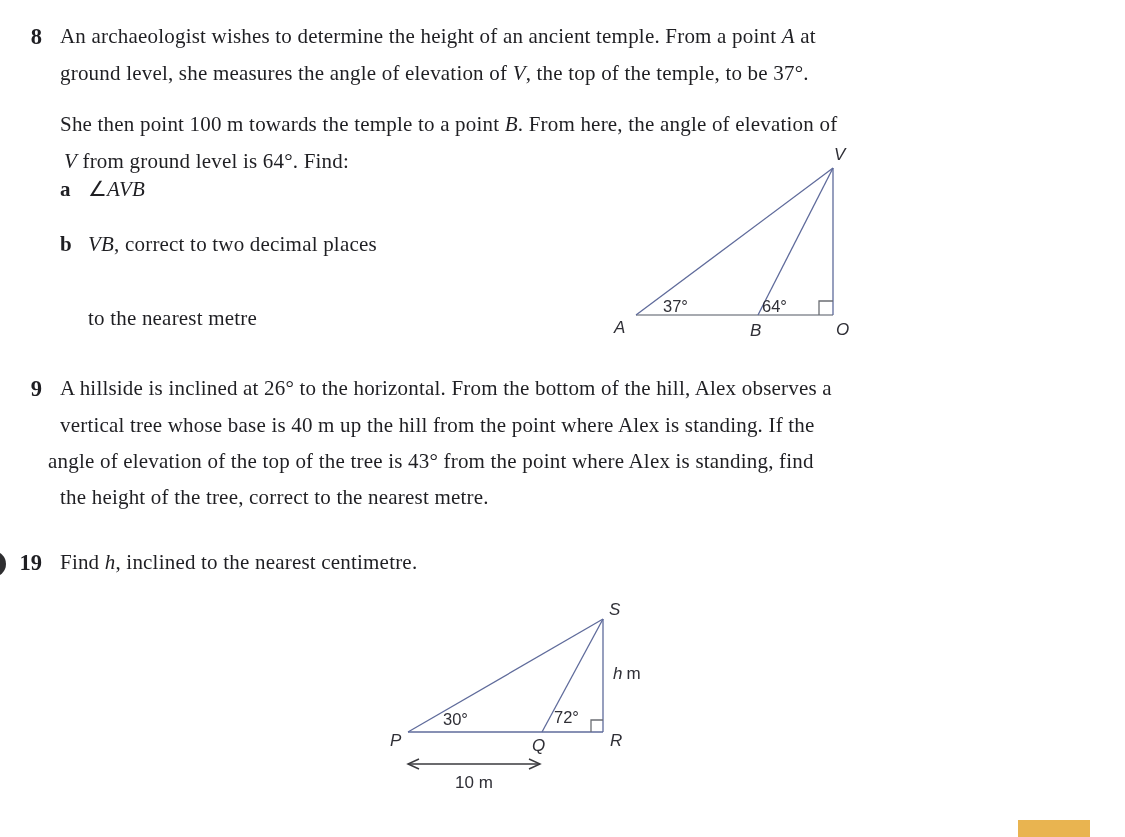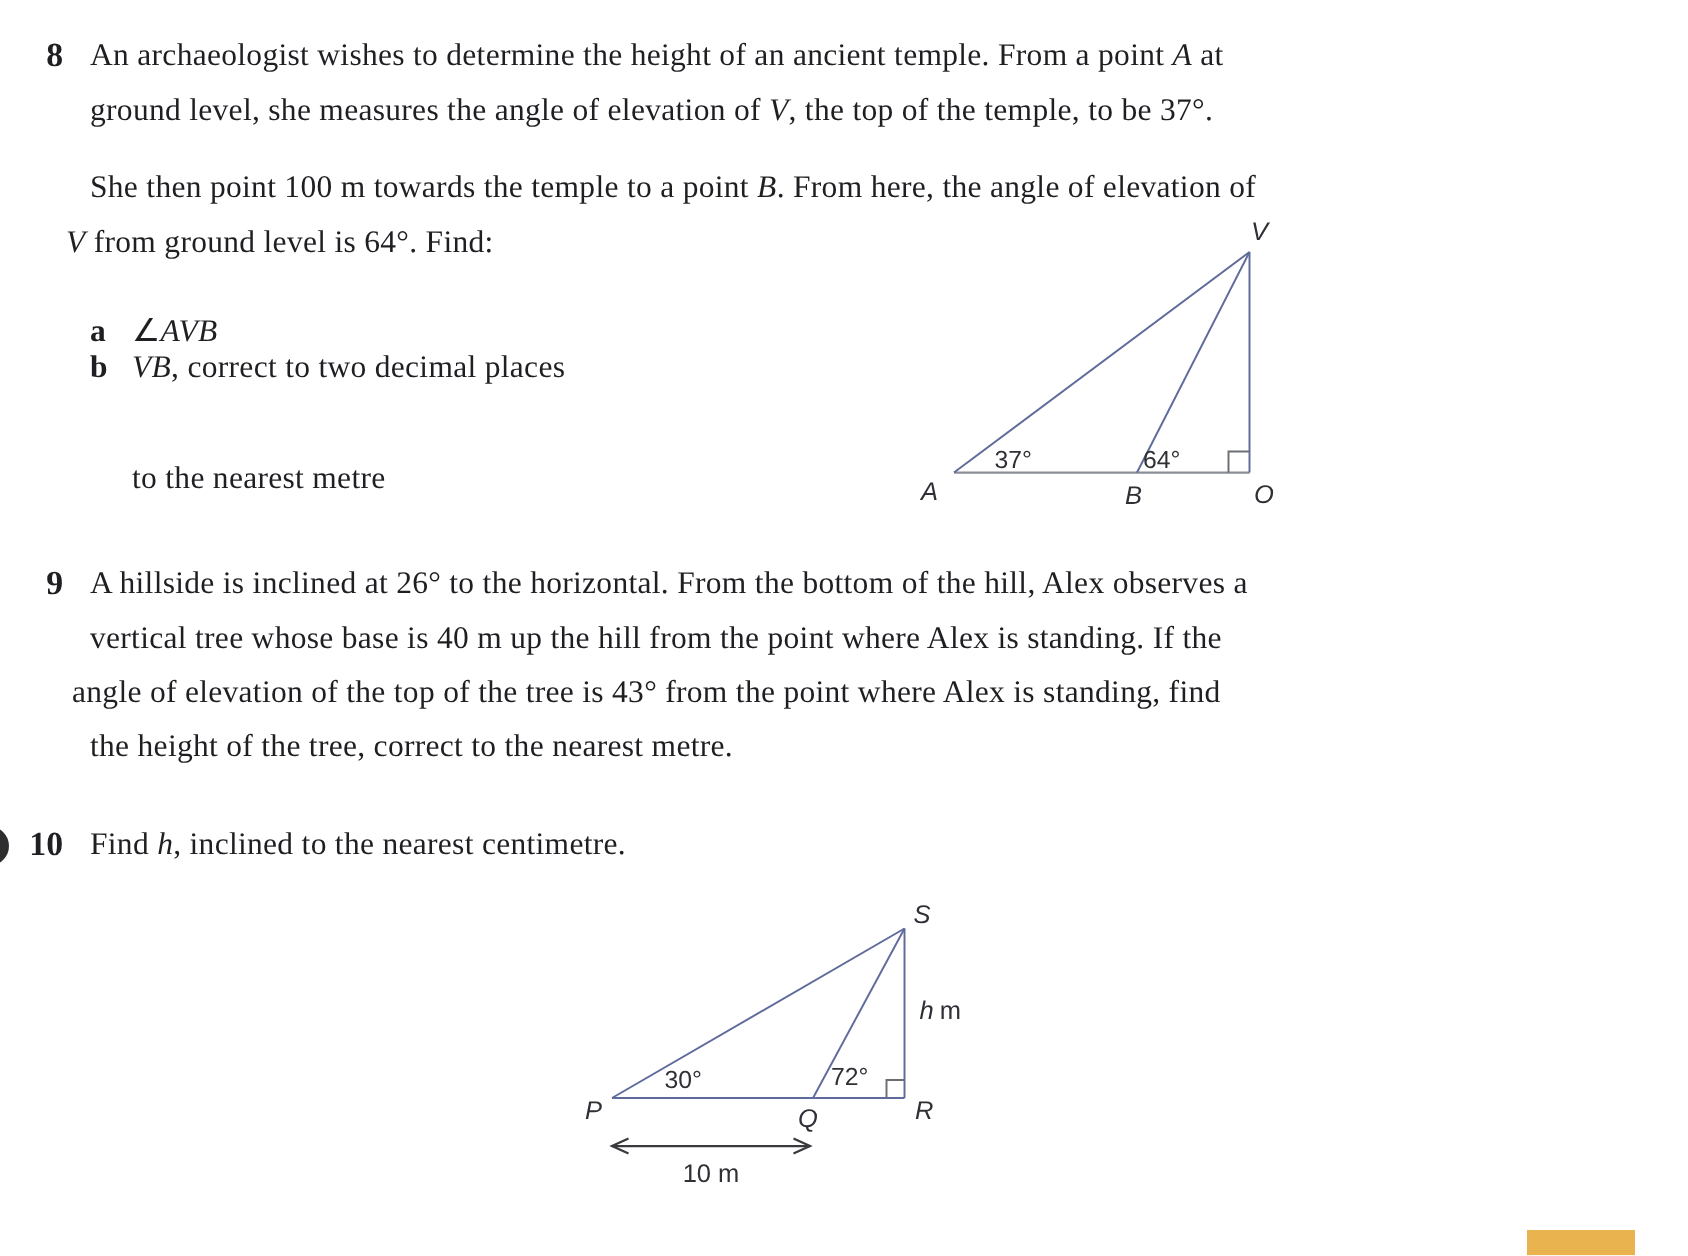--- a/index.html
+++ b/index.html
@@ -27,22 +27,22 @@
 </style>
 </head>
 <body>
 
 <div class="page">
 
   <div class="pnum" style="top:24px">8</div>
   <div class="tline" style="top:24px;left:60px"><span>An archaeologist wishes to determine the height of an ancient temple. From a point </span><span class="vi">A</span><span> at</span></div>
   <div class="tline" style="top:61px;left:60px"><span>ground level, she measures the angle of elevation of </span><span class="vi">V</span><span>, the top of the temple, to be 37°.</span></div>
   <div class="tline" style="top:112px;left:60px"><span>She then point 100 m towards the temple to a point </span><span class="vi">B</span><span>. From here, the angle of elevation of</span></div>
-  <div class="tline" style="top:149px;left:44px"><span class="vi">V</span><span> from ground level is 64°. Find:</span></div>
-  <div class="tline" style="top:208px;left:60px"><span class="bl">a</span><span>∠</span><span class="vi">AVB</span></div>
+  <div class="tline" style="top:149px;left:64px"><span class="vi">V</span><span> from ground level is 64°. Find:</span></div>
+  <div class="tline" style="top:177px;left:60px"><span class="bl">a</span><span>∠</span><span class="vi">AVB</span></div>
   <div class="tline" style="top:232px;left:60px"><span class="bl">b</span><span class="vi">VB</span><span>, correct to two decimal places</span></div>
   <div class="tline" style="top:306px;left:88px"><span>to the nearest metre</span></div>
 
   <svg class="diag" style="left:590px;top:135px" width="290" height="205" viewBox="0 0 290 205">
     <line x1="46" y1="180" x2="243" y2="180" stroke="#8a8e96" stroke-width="1.5"></line>
     <line x1="46" y1="180" x2="243" y2="33" stroke="#5f6b9b" stroke-width="1.3"></line>
     <line x1="168" y1="180" x2="243" y2="33" stroke="#5f6b9b" stroke-width="1.3"></line>
     <line x1="243" y1="33" x2="243" y2="180" stroke="#5f6b9b" stroke-width="1.3"></line>
     <path d="M229 180 V166 H243" fill="none" stroke="#6b6e73" stroke-width="1.3"></path>
     <text class="vlab" x="244" y="25">V</text>
@@ -53,21 +53,21 @@
     <text class="alab" x="172" y="177">64°</text>
   </svg>
 
   <div class="pnum" style="top:376px">9</div>
   <div class="tline" style="top:376px;left:60px">A hillside is inclined at 26° to the horizontal. From the bottom of the hill, Alex observes a</div>
   <div class="tline" style="top:413px;left:60px">vertical tree whose base is 40 m up the hill from the point where Alex is standing. If the</div>
   <div class="tline" style="top:449px;left:48px">angle of elevation of the top of the tree is 43° from the point where Alex is standing, find</div>
   <div class="tline" style="top:485px;left:60px">the height of the tree, correct to the nearest metre.</div>
 
   <div class="margin-dot"></div>
-  <div class="pnum" style="top:550px">10</div>
+  <div class="pnum" style="top:550px">19</div>
   <div class="tline" style="top:550px;left:60px"><span>Find </span><span class="vi">h</span><span>, inclined to the nearest centimetre.</span></div>
 
   <svg class="diag" style="left:380px;top:595px" width="270" height="210" viewBox="0 0 270 210">
     <line x1="28" y1="137" x2="223" y2="137" stroke="#5f6b9b" stroke-width="1.3"></line>
     <line x1="28" y1="137" x2="223" y2="24" stroke="#5f6b9b" stroke-width="1.3"></line>
     <line x1="162" y1="137" x2="223" y2="24" stroke="#5f6b9b" stroke-width="1.3"></line>
     <line x1="223" y1="24" x2="223" y2="137" stroke="#5f6b9b" stroke-width="1.3"></line>
     <path d="M211 137 V125 H223" fill="none" stroke="#6b6e73" stroke-width="1.3"></path>
     <text class="vlab" x="229" y="20">S</text>
     <text class="vlab" x="10" y="151">P</text>

